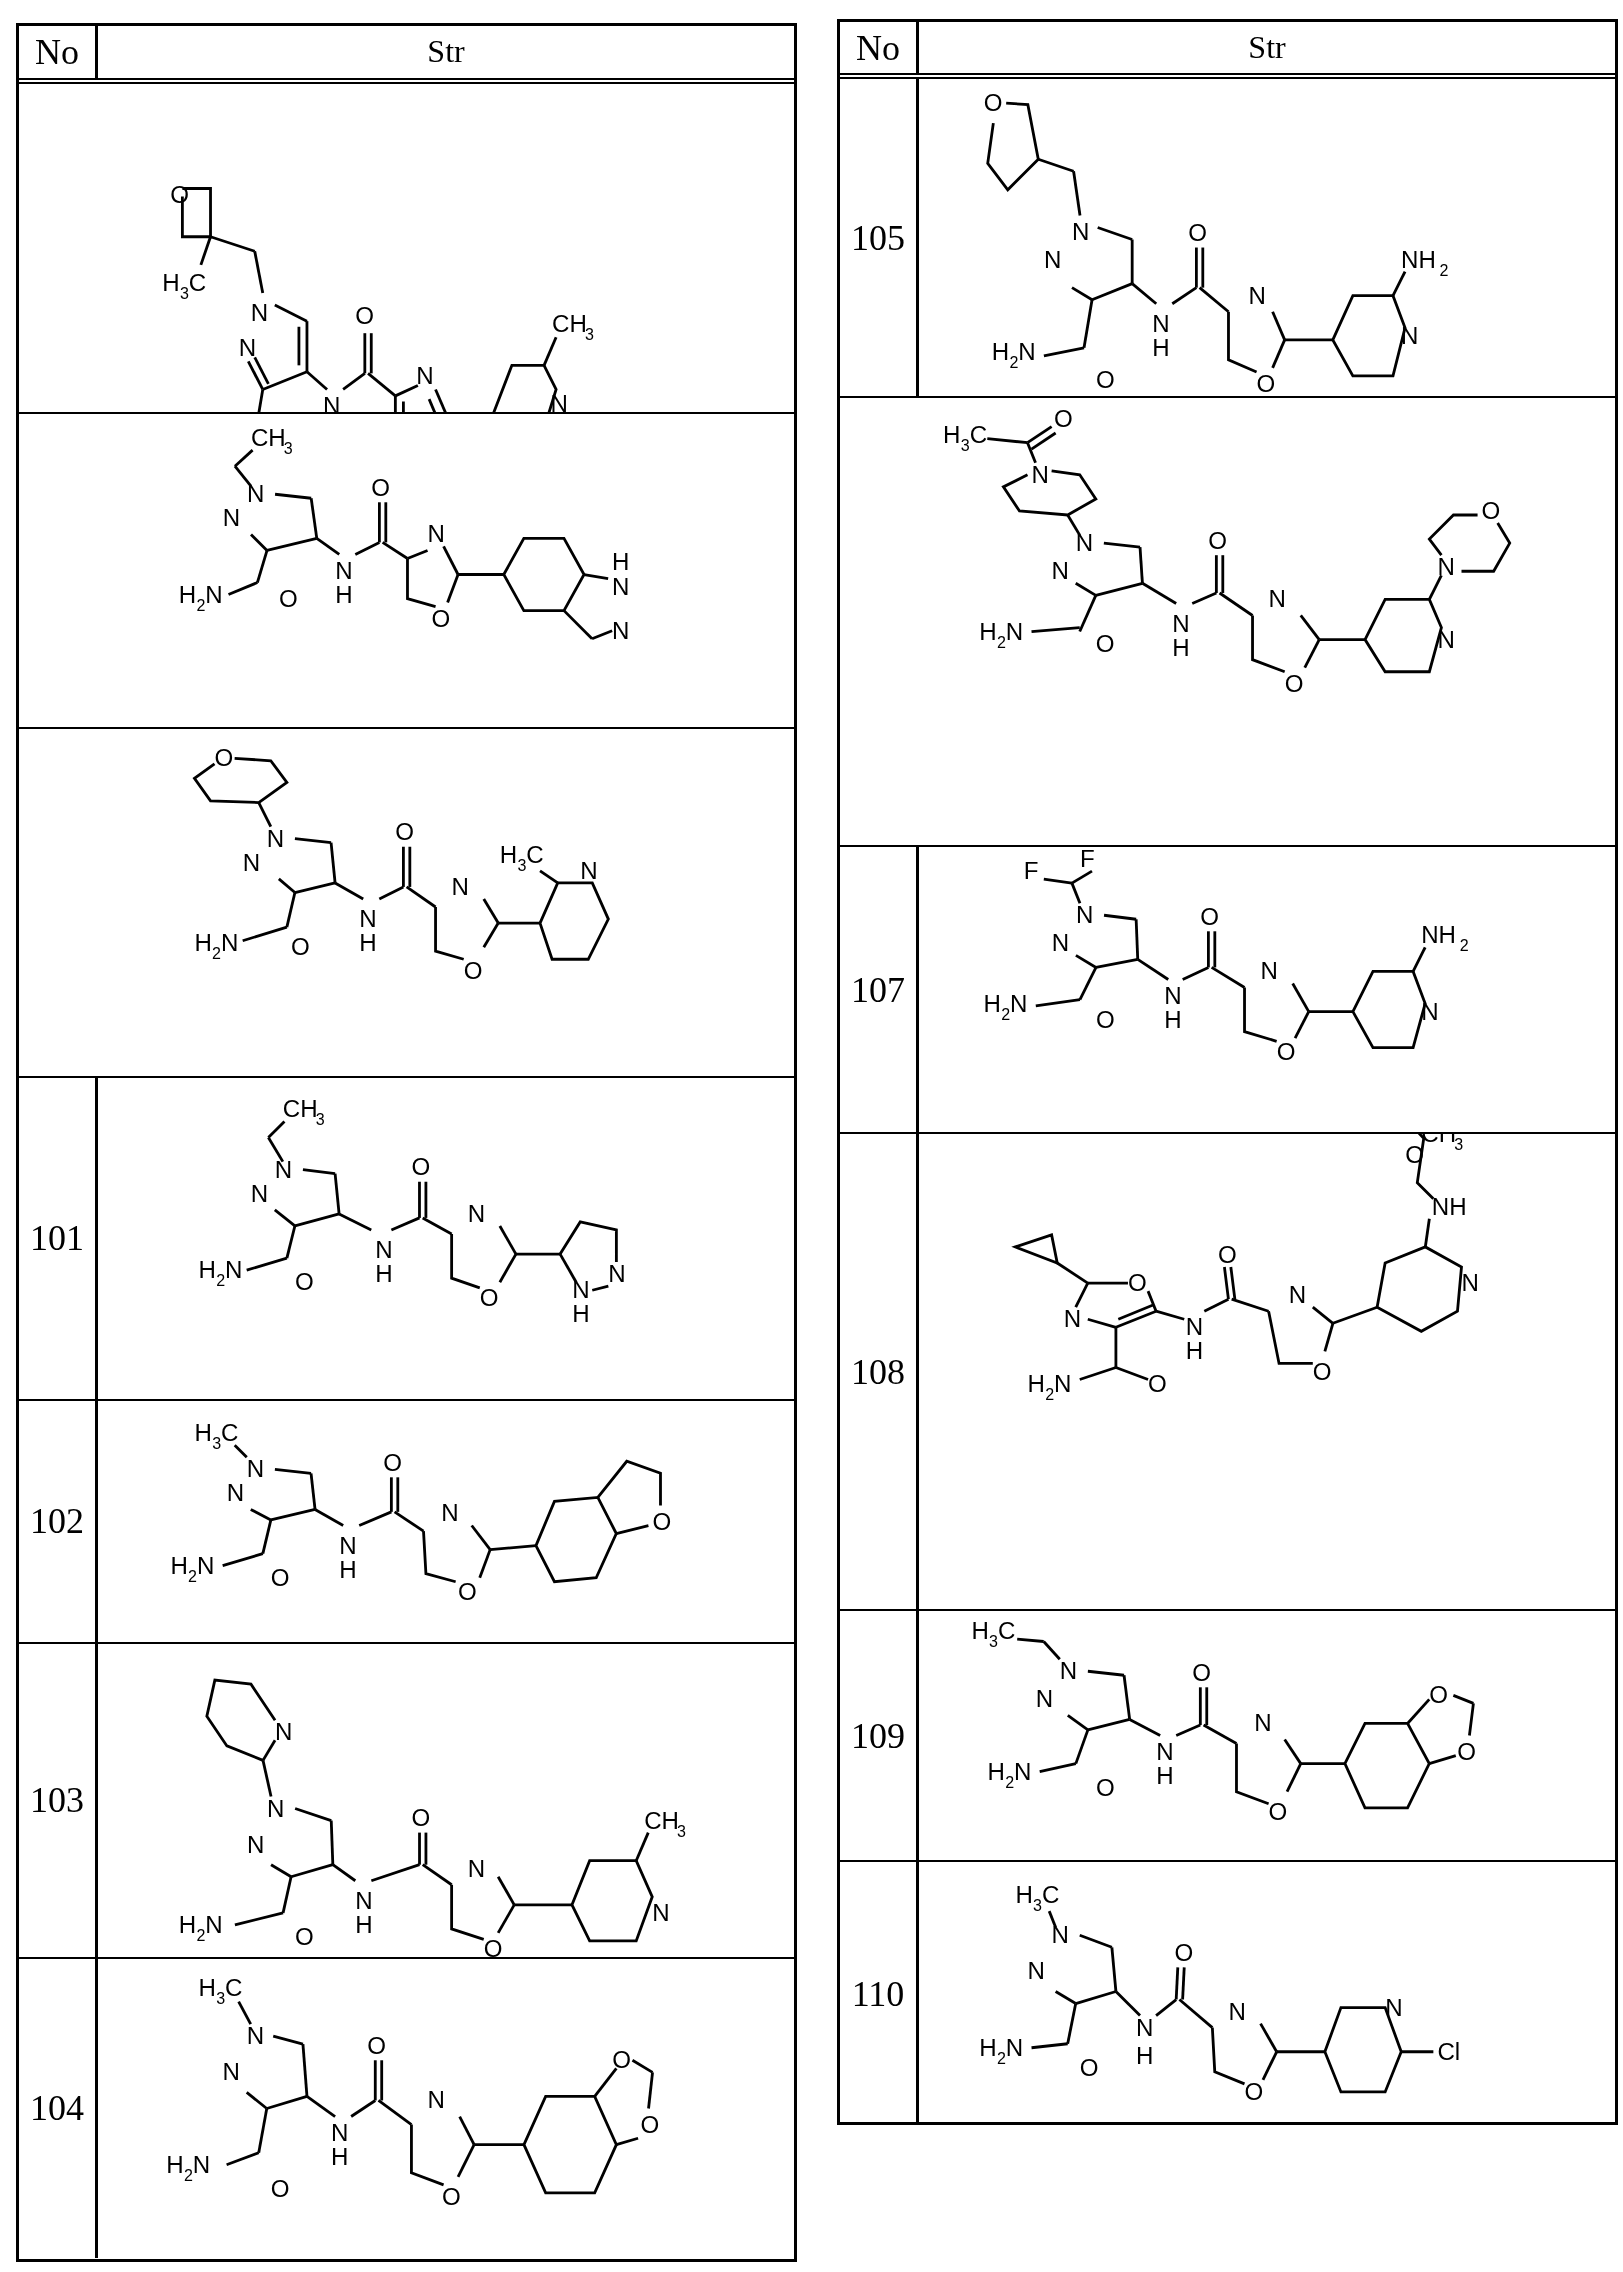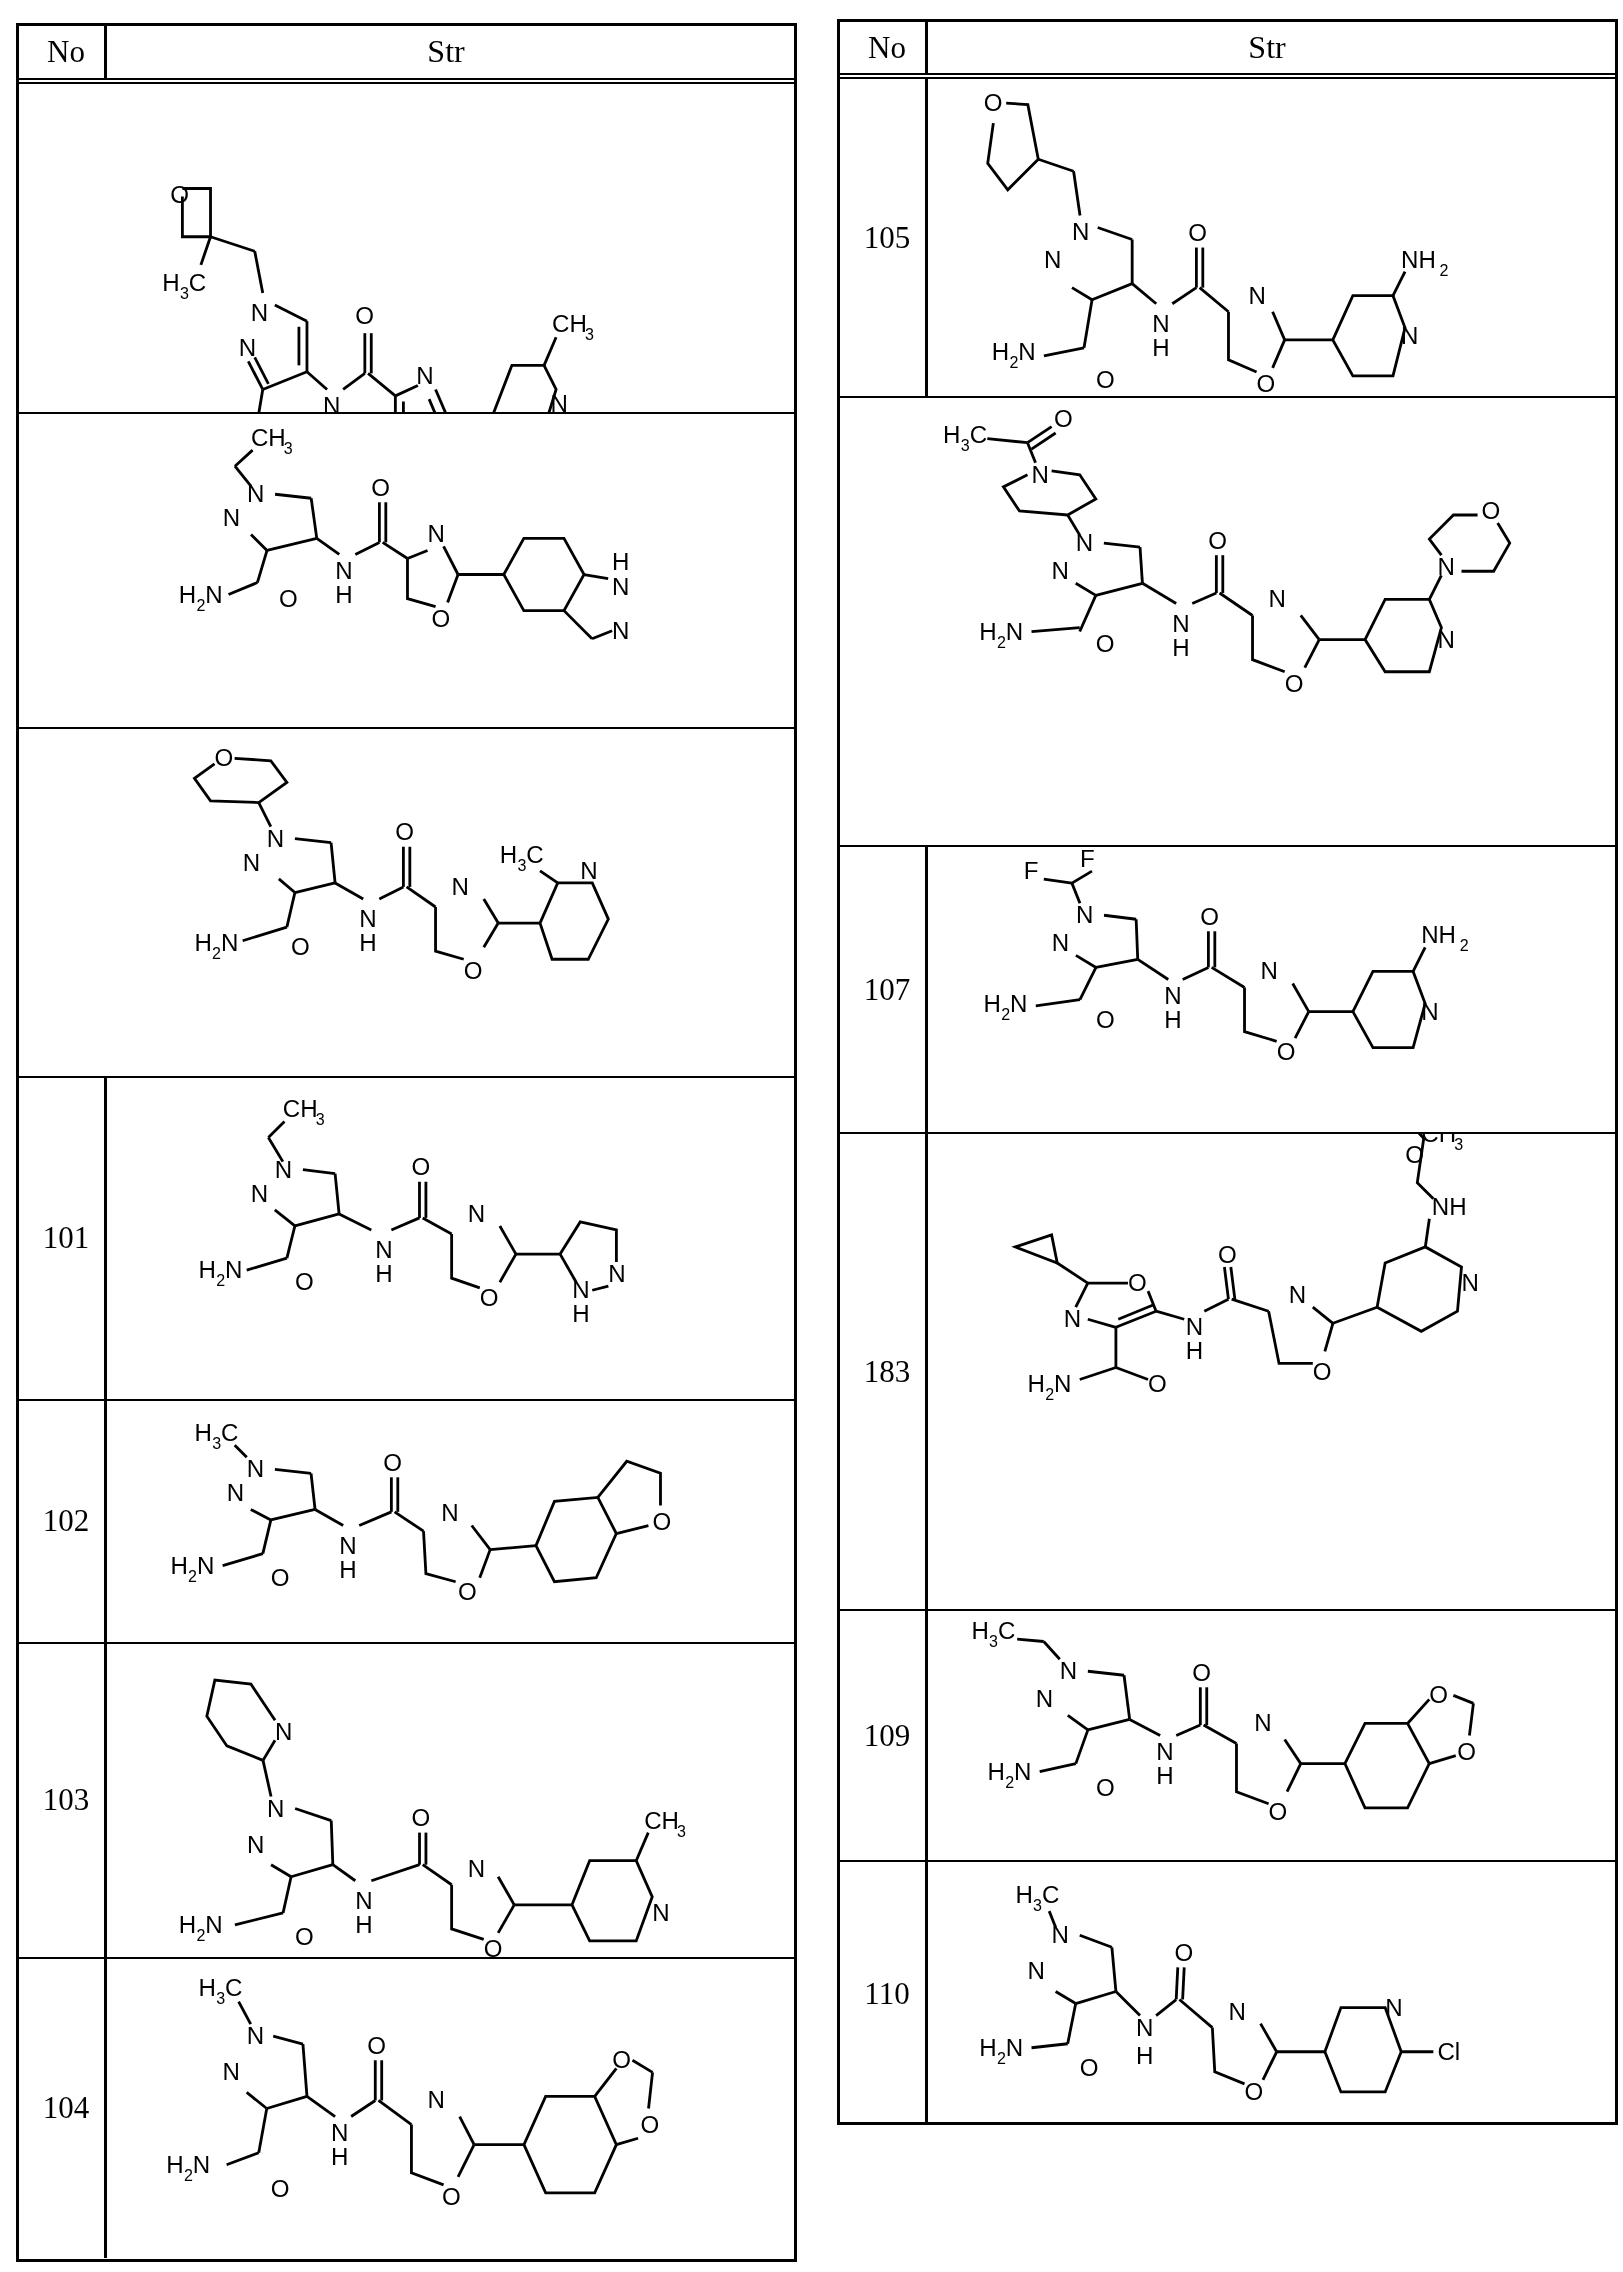--- a/index.html
+++ b/index.html
@@ -3,21 +3,21 @@
 <meta charset="utf-8">
 <style>
   html, body { margin: 0; padding: 0; background: #ffffff; }
   body { width: 1623px; height: 2273px; position: relative; overflow: hidden; font-family: "Liberation Serif", serif; color: #000; }
   .tbl { position: absolute; border: 3.2px solid #000; box-sizing: border-box; }
   #tbl-left { left: 16px; top: 22.6px; width: 781px; height: 2239px; }
   #tbl-right { left: 837px; top: 19.4px; width: 781px; height: 2106px; }
   .row { position: absolute; left: 0; right: 0; border-bottom: 2.4px solid #000; box-sizing: border-box; }
   .row:last-child { border-bottom: none; }
   .hdr { border-bottom: 6.5px double #000; }
-  .no { position: absolute; left: 0; top: 0; bottom: 0; width: 79px; border-right: 3.2px solid #000; box-sizing: border-box; display: flex; align-items: center; justify-content: center; font-size: 31px; margin-left: 9px; }
+  .no { position: absolute; left: 0; top: 0; bottom: 0; width: 79px; border-right: 3.2px solid #000; box-sizing: border-box; display: flex; align-items: center; justify-content: center; font-size: 36px; }
   .str { position: absolute; left: 79px; right: 0; top: 0; bottom: 0; display: flex; align-items: center; justify-content: center; font-size: 32px; }
   .str svg { width: 100%; height: 100%; }
   svg text { font-family: "Liberation Sans", sans-serif; font-size: 30px; fill: #000; }
   svg line, svg polyline, svg polygon { stroke: #000; stroke-width: 3.5; fill: none; }
 </style>
 </head>
 <body>
 
 <div class="tbl" id="tbl-left">
   <div class="row hdr" style="top:0;height:58px">
@@ -499,21 +499,21 @@
         <text x="725" y="235">N</text>
         <line x1="715" y1="175" x2="730" y2="145"></line>
         <text x="725" y="140">NH</text>
             <text x="773" y="150" style="font-size:20px">2</text>
         </g>
       </svg>
     </div>
   </div>
 
   <div class="row" style="top:1112px;height:477px">
-    <div class="no">183</div>
+    <div class="no">108</div>
     <div class="str">
       <svg viewBox="0 0 866 590" style="font-size:40px">
         <g transform="translate(-100,-20)">
         <polygon points="220,160 265,145 272,180"></polygon>
         <line x1="272" y1="180" x2="310" y2="205"></line>
         <line x1="310" y1="205" x2="360" y2="205"></line>
         <text x="360" y="215">O</text>
         <line x1="310" y1="205" x2="295" y2="235"></line>
         <text x="280" y="260">N</text>
         <line x1="310" y1="250" x2="345" y2="260"></line>

